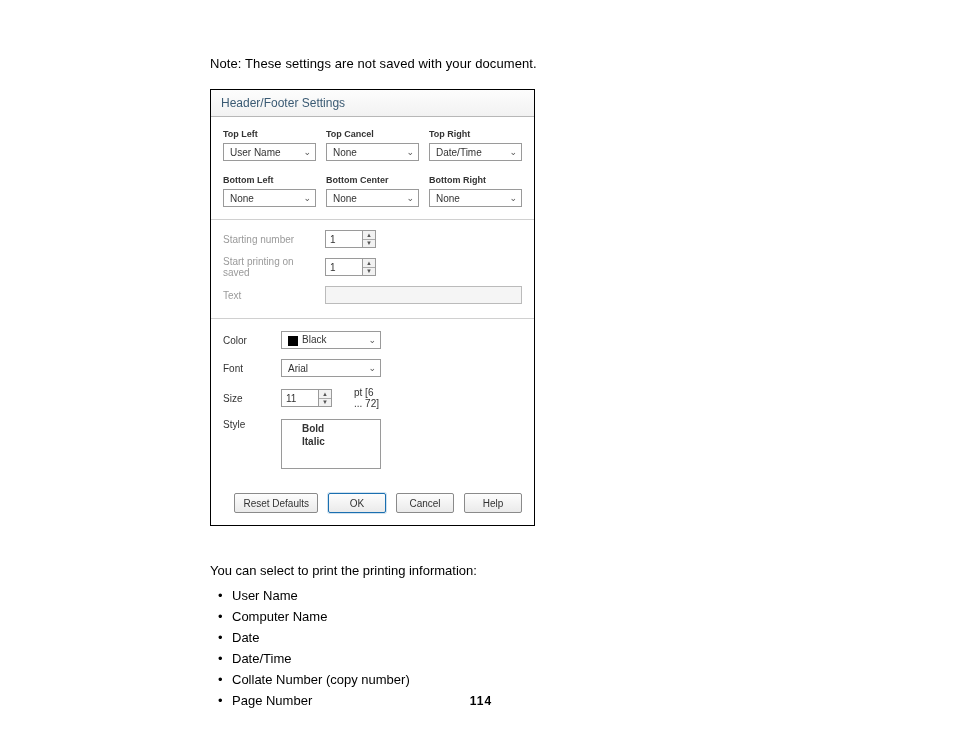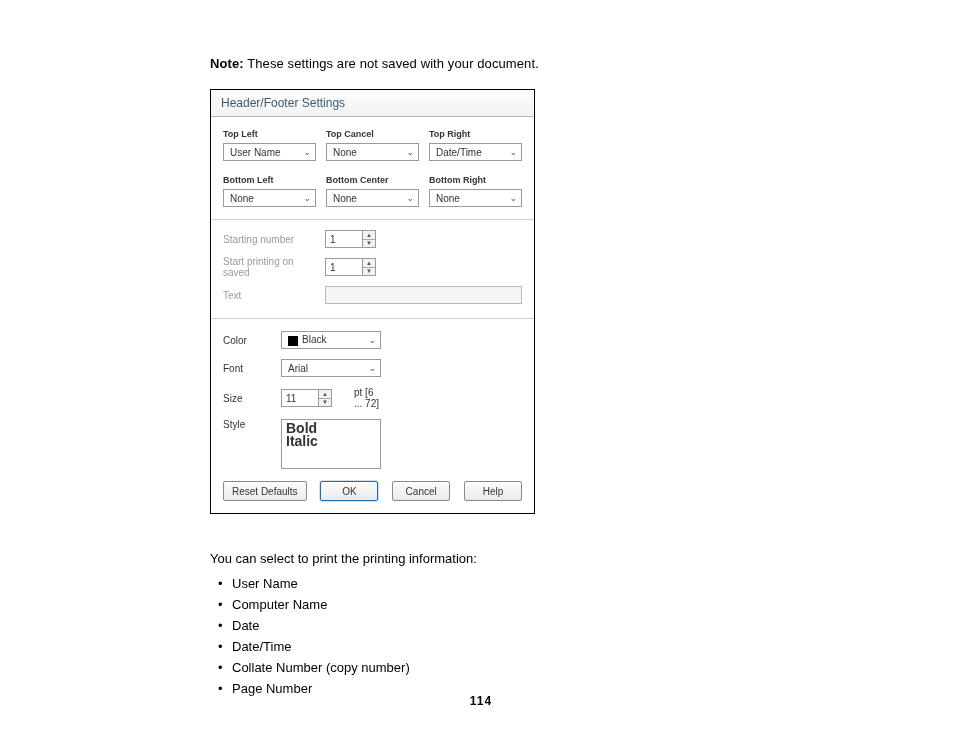--- a/index.html
+++ b/index.html
@@ -16,21 +16,21 @@
     height: 738px;
     position: relative;
     box-sizing: border-box;
     padding: 56px 210px 0 210px;
   }
   .note-line {
     font-size: 13px;
     margin-bottom: 18px;
     letter-spacing: 0.1px;
   }
-  .note-line b { font-weight: bold; }
+  .note-line b { font-weight: normal; }
 
   
   .dlg {
     width: 325px;
     border: 1px solid #000;
     background: #fff;
     font-family: "Segoe UI", Arial, sans-serif;
     font-size: 10px;
     color: #3a3a3a;
     box-sizing: border-box;
@@ -148,34 +148,35 @@
     vertical-align: middle;
   }
   .range-hint {
     font-size: 10px;
     color: #333;
   }
   .listbox {
     border: 1px solid #9a9a9a;
     background: #fff;
     height: 50px;
-    padding: 2px 4px;
-    font-size: 14px;
+    padding: 2px 20px;
+    font-size: 10px;
     font-weight: bold;
     line-height: 13px;
     color: #333;
     box-sizing: border-box;
     grid-column: 2 / 3;
   }
 
   .btnbar {
     display: flex;
-    justify-content: space-between;
+    justify-content: flex-end;
     gap: 10px;
     padding: 0 12px 12px 12px;
+    margin-top: 12px;
   }
   .btn {
     border: 1px solid #8a8a8a;
     background: linear-gradient(#fdfdfd,#eaeaea);
     height: 20px;
     min-width: 58px;
     font-size: 10px;
     color: #333;
     display: inline-flex;
     align-items: center;

